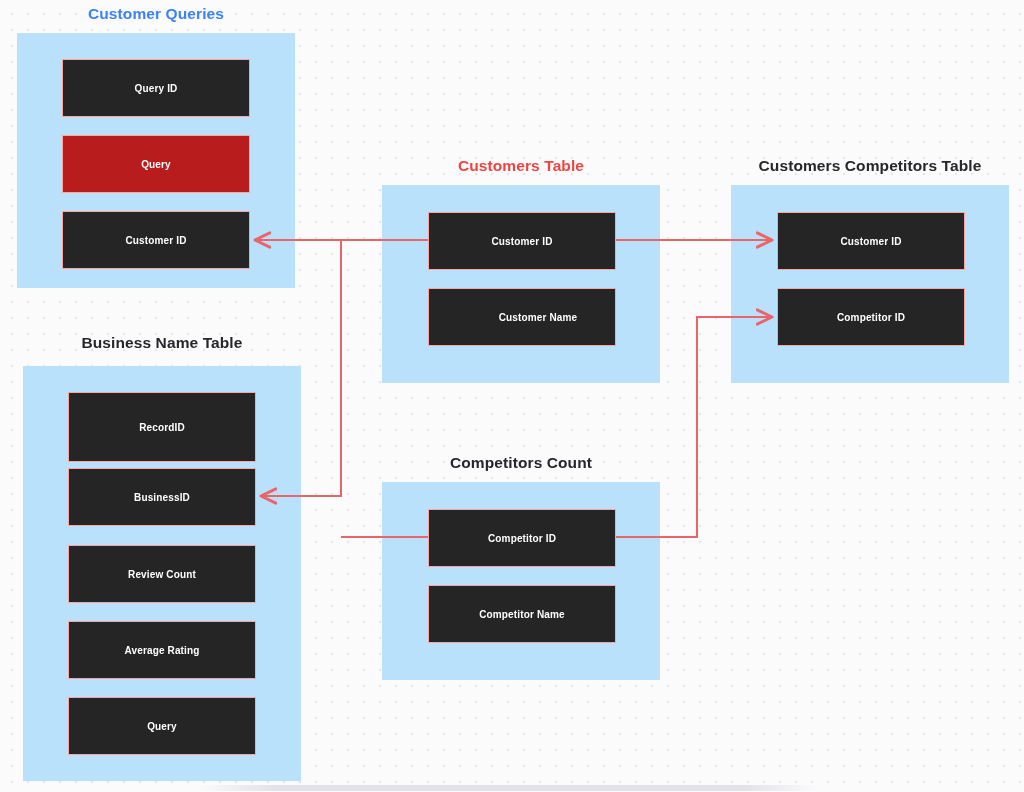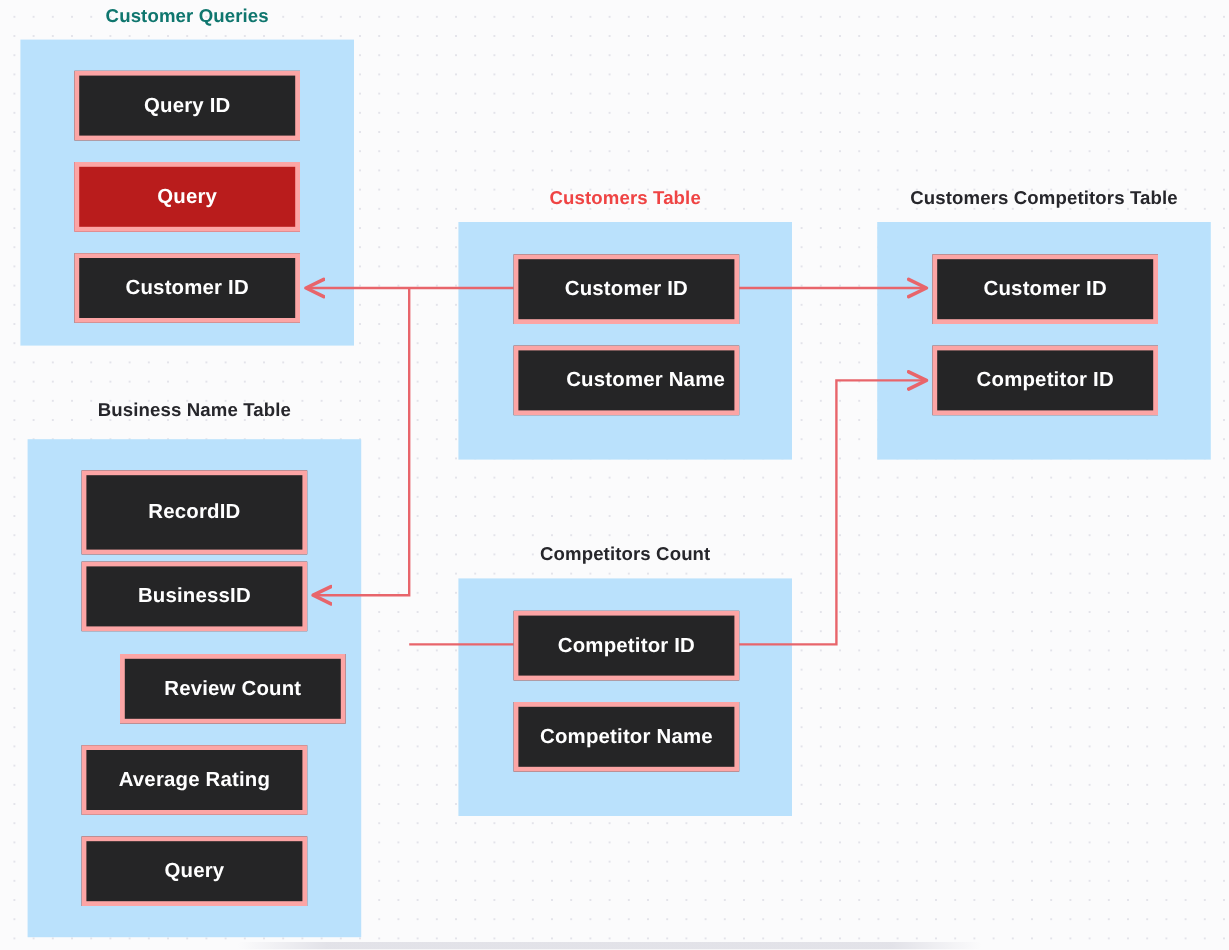--- a/index.html
+++ b/index.html
@@ -47,27 +47,27 @@
   .table-panel {
     position: absolute;
     left: 0;
     background-color: #bae1fc;
     box-sizing: border-box;
   }
 
   .field-box {
     position: absolute;
     background-color: #252526;
-    border: 4px solid #fca5a5;
+    border: 1px solid #fca5a5;
     box-sizing: border-box;
     display: flex;
     align-items: center;
     justify-content: center;
     color: #ffffff;
-    font-size: 17px;
+    font-size: 10px;
     font-weight: bold;
     letter-spacing: 0.15px;
     white-space: nowrap;
     z-index: 3;
   }
 
   
   #connectors {
     position: absolute;
     left: 0; top: 0;
@@ -104,21 +104,21 @@
         <path d="M 428 240 L 256 240" stroke-linecap="butt" stroke-linejoin="miter" marker-end="url(#arrowhead)"></path>
         <path d="M 616 240 L 771 240" stroke-linecap="butt" stroke-linejoin="miter" marker-end="url(#arrowhead)"></path>
         <path d="M 341 240 L 341 496 L 262 496" stroke-linecap="butt" stroke-linejoin="miter" marker-end="url(#arrowhead)"></path>
         <path d="M 616 537 L 697 537 L 697 317 L 771 317" stroke-linecap="butt" stroke-linejoin="miter" marker-end="url(#arrowhead)"></path>
         <path d="M 428 537 L 341 537" stroke-linecap="butt" stroke-linejoin="miter"></path>
       </g>
   </svg>
 
   <div id="tables-layer">
       <div class="table-group" style="left: 0px; top: 0px;">
-        <div class="table-title" style="left: 17px; top: 5px; width: 278px; color: #0f766e;">Customer Queries</div>
+        <div class="table-title" style="left: 17px; top: 5px; width: 278px; color: #3b82f6;">Customer Queries</div>
         <div class="table-panel" style="left: 17px; top: 33px; width: 278px; height: 255px; background-color: rgb(186, 225, 252);"></div>
         <div class="field-box" style="left: 62px; top: 59px; width: 188px; height: 58px; background-color: rgb(37, 37, 38); color: rgb(255, 255, 255);">Query ID</div>
         <div class="field-box" style="left: 62px; top: 135px; width: 188px; height: 58px; background-color: #b91c1c; color: rgb(255, 255, 255);">Query</div>
         <div class="field-box" style="left: 62px; top: 211px; width: 188px; height: 58px; background-color: rgb(37, 37, 38); color: rgb(255, 255, 255);">Customer ID</div>
       </div>
       <div class="table-group" style="left: 0px; top: 0px;">
         <div class="table-title" style="left: 382px; top: 157px; width: 278px; color: #ef4444;">Customers Table</div>
         <div class="table-panel" style="left: 382px; top: 185px; width: 278px; height: 198px; background-color: rgb(186, 225, 252);"></div>
         <div class="field-box" style="left: 428px; top: 212px; width: 188px; height: 58px; background-color: rgb(37, 37, 38); color: rgb(255, 255, 255);">Customer ID</div>
         <div class="field-box" style="left: 428px; top: 288px; width: 188px; height: 58px; background-color: rgb(37, 37, 38); color: rgb(255, 255, 255); padding-left: 32px;">Customer Name</div>
@@ -127,21 +127,21 @@
         <div class="table-title" style="left: 731px; top: 157px; width: 278px; color: rgb(38, 38, 43);">Customers Competitors Table</div>
         <div class="table-panel" style="left: 731px; top: 185px; width: 278px; height: 198px; background-color: rgb(186, 225, 252);"></div>
         <div class="field-box" style="left: 777px; top: 212px; width: 188px; height: 58px; background-color: rgb(37, 37, 38); color: rgb(255, 255, 255);">Customer ID</div>
         <div class="field-box" style="left: 777px; top: 288px; width: 188px; height: 58px; background-color: rgb(37, 37, 38); color: rgb(255, 255, 255);">Competitor ID</div>
       </div>
       <div class="table-group" style="left: 0px; top: 0px;">
         <div class="table-title" style="left: 23px; top: 334px; width: 278px; color: rgb(38, 38, 43);">Business Name Table</div>
         <div class="table-panel" style="left: 23px; top: 366px; width: 278px; height: 415px; background-color: rgb(186, 225, 252);"></div>
         <div class="field-box" style="left: 68px; top: 392px; width: 188px; height: 70px; background-color: rgb(37, 37, 38); color: rgb(255, 255, 255);">RecordID</div>
         <div class="field-box" style="left: 68px; top: 468px; width: 188px; height: 58px; background-color: rgb(37, 37, 38); color: rgb(255, 255, 255);">BusinessID</div>
-        <div class="field-box" style="left: 68px; top: 545px; width: 188px; height: 58px; background-color: rgb(37, 37, 38); color: rgb(255, 255, 255); margin-left: 32px;">Review Count</div>
+        <div class="field-box" style="left: 68px; top: 545px; width: 188px; height: 58px; background-color: rgb(37, 37, 38); color: rgb(255, 255, 255);">Review Count</div>
         <div class="field-box" style="left: 68px; top: 621px; width: 188px; height: 58px; background-color: rgb(37, 37, 38); color: rgb(255, 255, 255);">Average Rating</div>
         <div class="field-box" style="left: 68px; top: 697px; width: 188px; height: 58px; background-color: rgb(37, 37, 38); color: rgb(255, 255, 255);">Query</div>
       </div>
       <div class="table-group" style="left: 0px; top: 0px;">
         <div class="table-title" style="left: 382px; top: 454px; width: 278px; color: rgb(38, 38, 43);">Competitors Count</div>
         <div class="table-panel" style="left: 382px; top: 482px; width: 278px; height: 198px; background-color: rgb(186, 225, 252);"></div>
         <div class="field-box" style="left: 428px; top: 509px; width: 188px; height: 58px; background-color: rgb(37, 37, 38); color: rgb(255, 255, 255);">Competitor ID</div>
         <div class="field-box" style="left: 428px; top: 585px; width: 188px; height: 58px; background-color: rgb(37, 37, 38); color: rgb(255, 255, 255);">Competitor Name</div>
       </div>
     </div>

